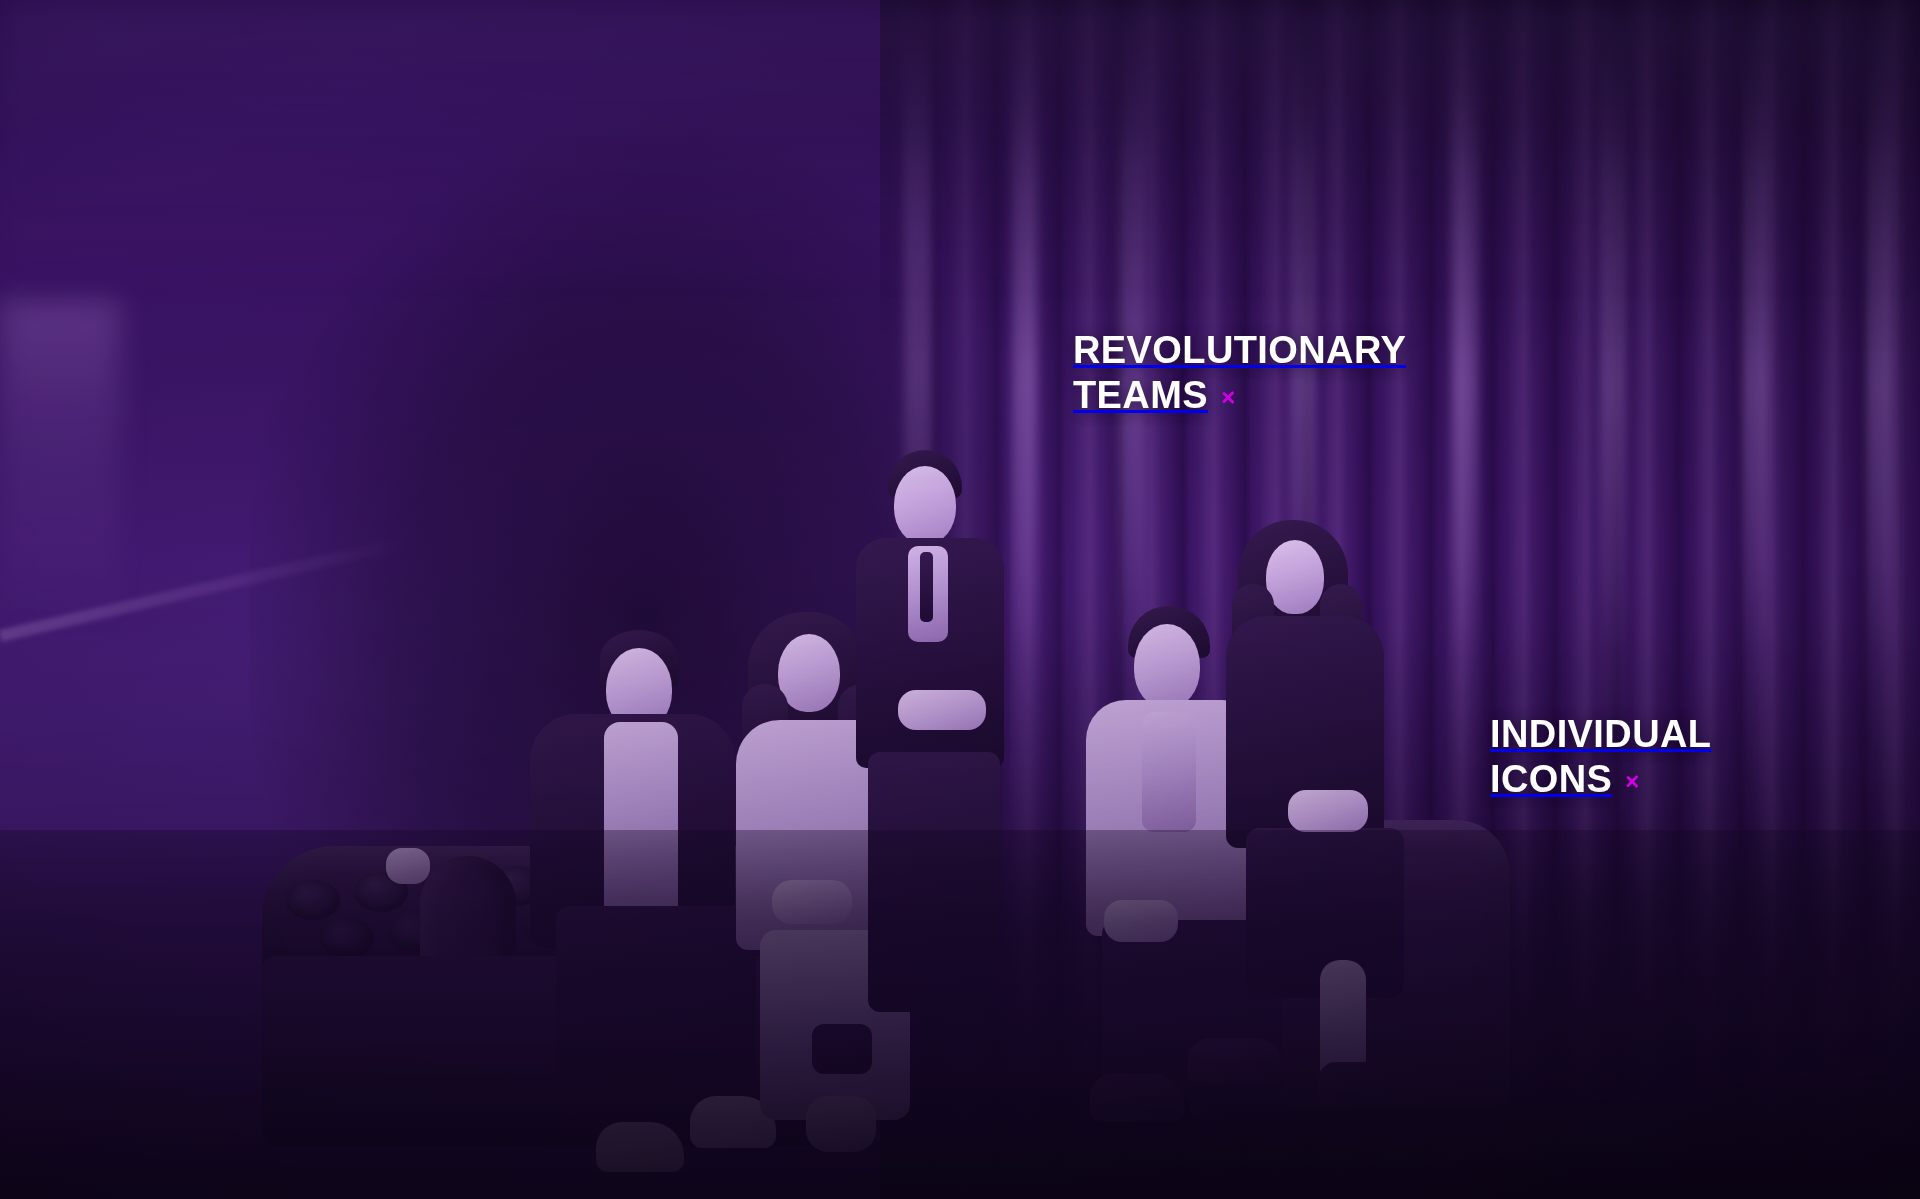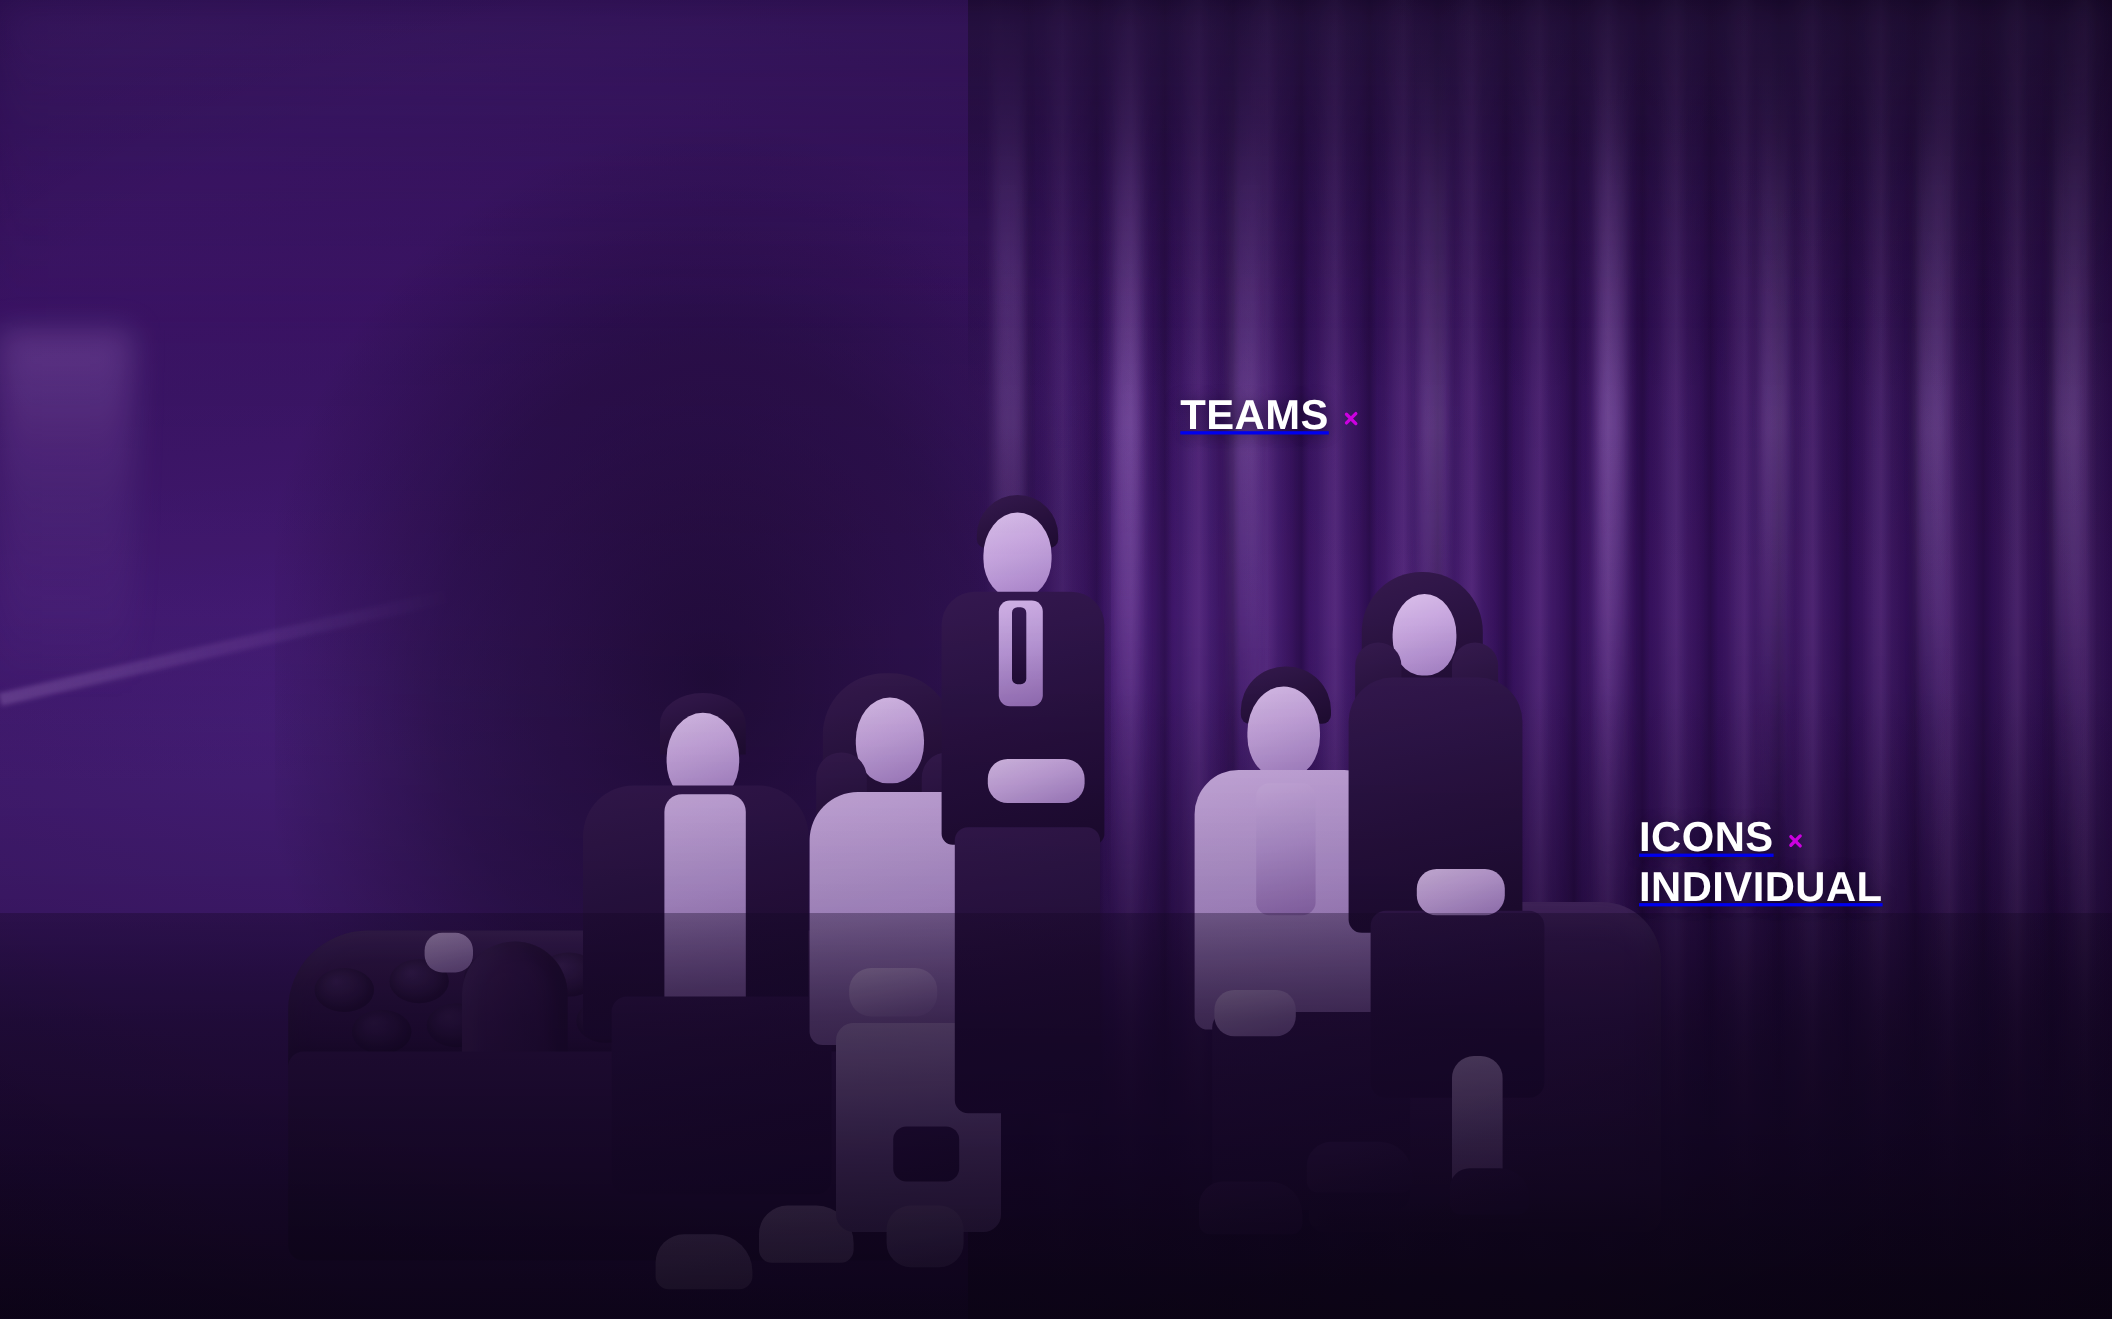--- a/index.html
+++ b/index.html
@@ -140,21 +140,21 @@
     color:#ffffff;
     font-family:"Liberation Sans",sans-serif;
     font-weight:700;
     font-size:38px;
     line-height:45px;
     letter-spacing:.4px;
     text-transform:uppercase;
     white-space:nowrap;
     text-shadow:0 2px 14px rgba(10,0,24,.55);
   }
-  .label .ln2{display:flex;align-items:center;gap:14px;margin-top:28px;}
+  .label .ln2{display:flex;align-items:center;gap:14px;}
   .chev{display:inline-block;width:15px;height:24px;flex:none;position:relative;}
   .chev::before,.chev::after{
     content:"";position:absolute;left:1px;width:15px;height:3px;border-radius:2px;
     background:#cc00e0;
   }
   .chev::before{top:7px;transform:rotate(45deg);transform-origin:left center;}
   .chev::after{top:17px;transform:rotate(-45deg);transform-origin:left center;}
 
   #lbl-visionary{left:253px;top:452px;}
   #lbl-teams{left:1073px;top:328px;}
@@ -278,27 +278,28 @@
   <div class="floor-reflect"></div>
   <div class="floor-streak"></div>
   <div class="skirting"></div>
 
   <div class="layer tint"></div>
   <div class="layer grade"></div>
   <div class="layer vignette"></div>
 
 
   <a class="label" id="lbl-teams" href="#">
+    <span class="ln">REVOLUTIONARY</span>
     <span class="ln ln2">
       <span>TEAMS</span>
       <span class="chev"></span>
     </span>
   </a>
 
   <a class="label" id="lbl-icons" href="#">
+    <span class="ln">INDIVIDUAL</span>
     <span class="ln ln2">
       <span>ICONS</span>
       <span class="chev"></span>
     </span>
-    <span class="ln">INDIVIDUAL</span>
   </a>
 
 </div>
 
 </body></html>

